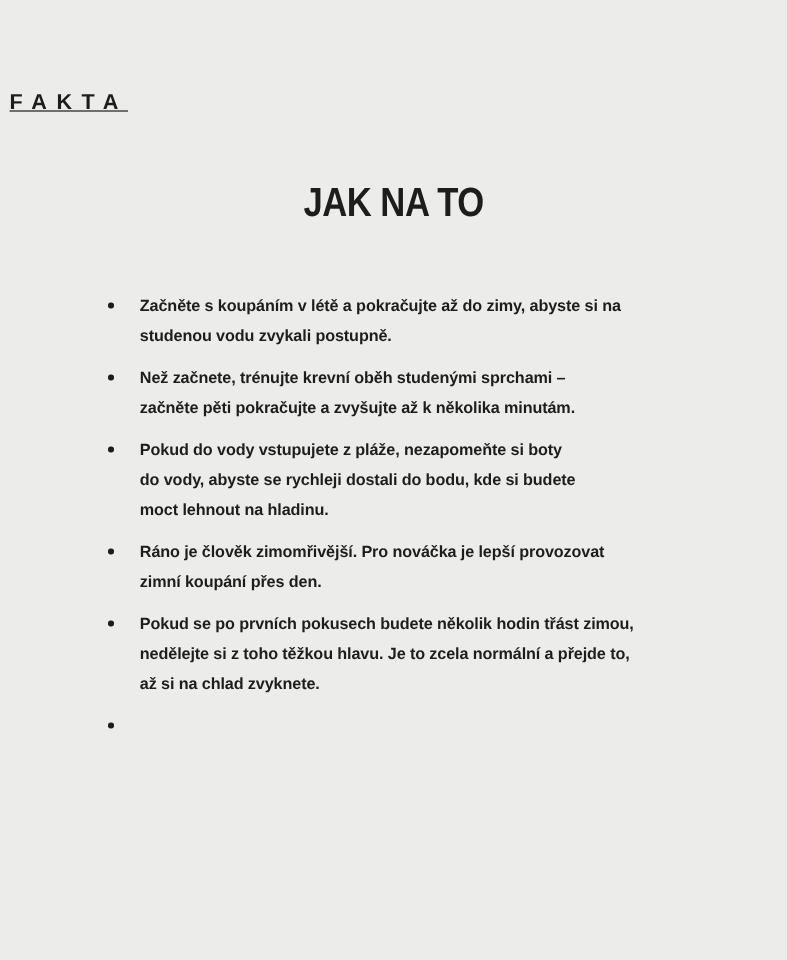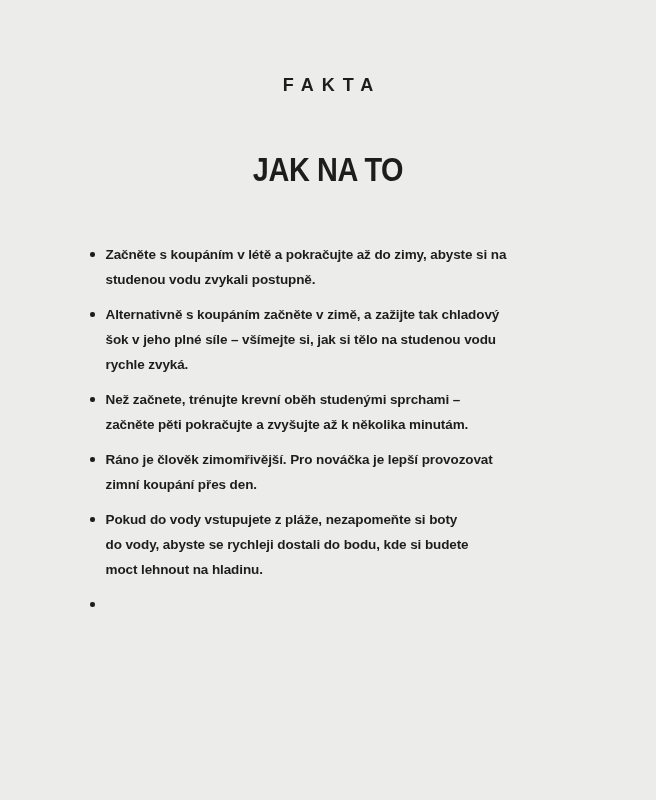--- a/index.html
+++ b/index.html
@@ -14,25 +14,26 @@
     background: #ECECEA;
     color: #1D1D1B;
     font-family: "Liberation Sans", "DejaVu Sans", sans-serif;
     overflow: hidden;
   }
   .eyebrow {
     position: absolute;
     top: 75px;
     left: 0;
     right: 0;
-    text-align: center;
+    text-align: left;
     font-size: 18px;
     font-weight: 700;
     letter-spacing: 8px;
     text-indent: 8px;
+    text-decoration: underline;
   }
   .title {
     position: absolute;
     top: 150px;
     left: 0;
     right: 0;
     margin: 0;
     text-align: center;
     font-size: 34px;
     font-weight: 700;
@@ -45,21 +46,21 @@
     top: 242px;
     left: 90px;
     width: 500px;
     margin: 0;
     padding: 0;
     list-style: none;
   }
   .tips li {
     display: flex;
     align-items: flex-start;
-    gap: 11px;
+    gap: 22px;
     margin: 0 0 10px 0;
     font-size: 13.5px;
     font-weight: 700;
     line-height: 25px;
     letter-spacing: -0.1px;
   }
   .dot {
     flex: 0 0 auto;
     width: 4.5px;
     height: 4.5px;
@@ -80,37 +81,37 @@
   <h1 class="title">JAK NA TO</h1>
 
   <ul class="tips">
     <li>
       <span class="dot"></span>
       <span class="txt">Začněte s koupáním v létě a pokračujte až do zimy, abyste si na
 studenou vodu zvykali postupně.</span>
     </li>
     <li>
       <span class="dot"></span>
-      <span class="txt">Alternativně s koupáním začněte v zimě, a zažijte tak chladový
-šok v jeho plné síle – všímejte si, jak si tělo na studenou vodu
-rychle zvyká.</span>
-    </li>
-    <li>
-      <span class="dot"></span>
       <span class="txt">Než začnete, trénujte krevní oběh studenými sprchami –
 začněte pěti pokračujte a zvyšujte až k několika minutám.</span>
-    </li>
-    <li>
-      <span class="dot"></span>
-      <span class="txt">Ráno je člověk zimomřivější. Pro nováčka je lepší provozovat
-zimní koupání přes den.</span>
     </li>
     <li>
       <span class="dot"></span>
       <span class="txt">Pokud do vody vstupujete z pláže, nezapomeňte si boty
 do vody, abyste se rychleji dostali do bodu, kde si budete
 moct lehnout na hladinu.</span>
     </li>
     <li>
       <span class="dot"></span>
+      <span class="txt">Ráno je člověk zimomřivější. Pro nováčka je lepší provozovat
+zimní koupání přes den.</span>
+    </li>
+    <li>
+      <span class="dot"></span>
+      <span class="txt">Pokud se po prvních pokusech budete několik hodin třást zimou,
+nedělejte si z toho těžkou hlavu. Je to zcela normální a přejde to,
+až si na chlad zvyknete.</span>
+    </li>
+    <li>
+      <span class="dot"></span>
     </li>
   </ul>
 </div>
 
 </body></html>

